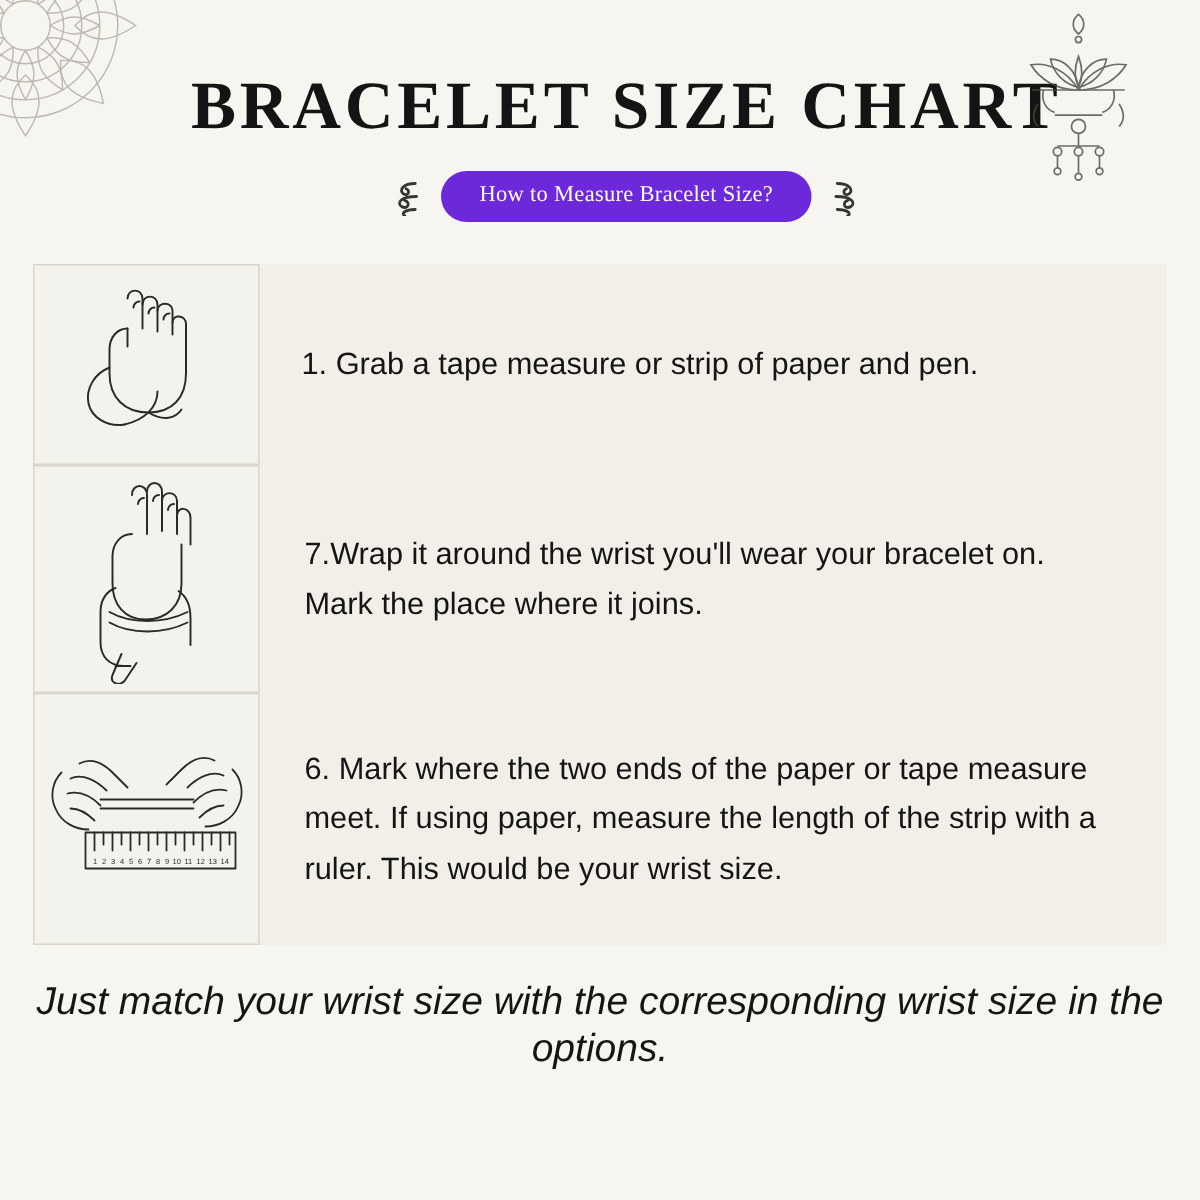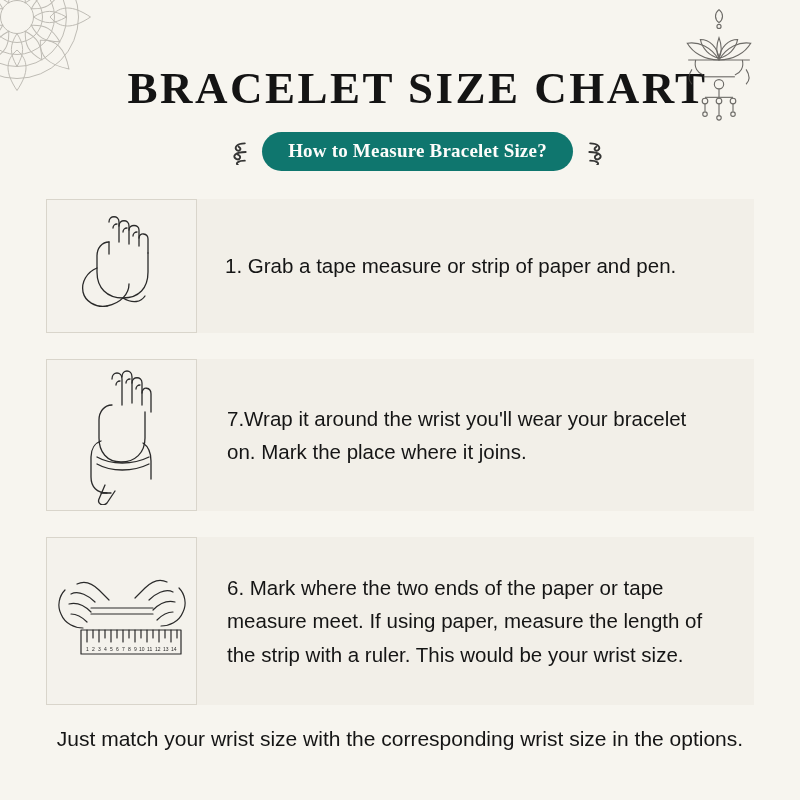--- a/index.html
+++ b/index.html
@@ -32,21 +32,21 @@
     top: 4px;
     right: 26px;
     width: 110px;
     height: 140px;
     opacity: 0.8;
     pointer-events: none;
   }
 
   
   .header {
-    padding-top: 66px;
+    padding-top: 48px;
     text-align: center;
     margin-left: 35px;
   }
   .title {
     font-family: "Liberation Serif", serif;
     font-size: 45px;
     letter-spacing: 2.5px;
     font-weight: 700;
     color: #141414;
     margin: 0;
@@ -58,38 +58,37 @@
     align-items: center;
     justify-content: center;
     gap: 12px;
   }
   .flourish {
     width: 26px;
     height: 26px;
     opacity: 0.85;
   }
   .subtitle-pill {
-    background: #0f766e;
+    background: #6d28d9;
     color: #fdfdfb;
     border-radius: 20px;
     padding: 8px 26px 9px;
     font-family: "Liberation Serif", serif;
-    font-size: 19px;
-    font-weight: 700;
+    font-size: 15px;
+    font-weight: 400;
     letter-spacing: 0.2px;
     white-space: nowrap;
   }
 
   
   .steps {
     margin-top: 28px;
-    padding: 0 46px;
+    padding: 0 22px;
     display: flex;
     flex-direction: column;
-    gap: 26px;
   }
   .step {
     display: flex;
     align-items: stretch;
     background: #f2efe8;
     min-height: 132px;
   }
   .step-thumb {
     width: 151px;
     flex: 0 0 151px;
@@ -115,23 +114,24 @@
   .step.s1 .step-thumb { height: 134px; }
   .step.s2 .step-thumb { height: 152px; }
   .step.s3 .step-thumb { height: 168px; }
 
   .step.s1 .step-text { padding-left: 28px; }
 
   
   .footer {
     margin-top: 22px;
     text-align: center;
-    font-size: 21px;
+    font-size: 26px;
     color: #151515;
     padding: 0 24px;
+    font-style: italic;
   }
 </style>
 </head>
 <body>
 
 <svg class="mandala-tl" viewBox="0 0 200 200">
   <g fill="none" stroke="#8d8a82" stroke-width="1.3">
     <circle cx="100" cy="100" r="22"></circle>
     <circle cx="100" cy="100" r="34"></circle>
     <circle cx="100" cy="100" r="50"></circle>

